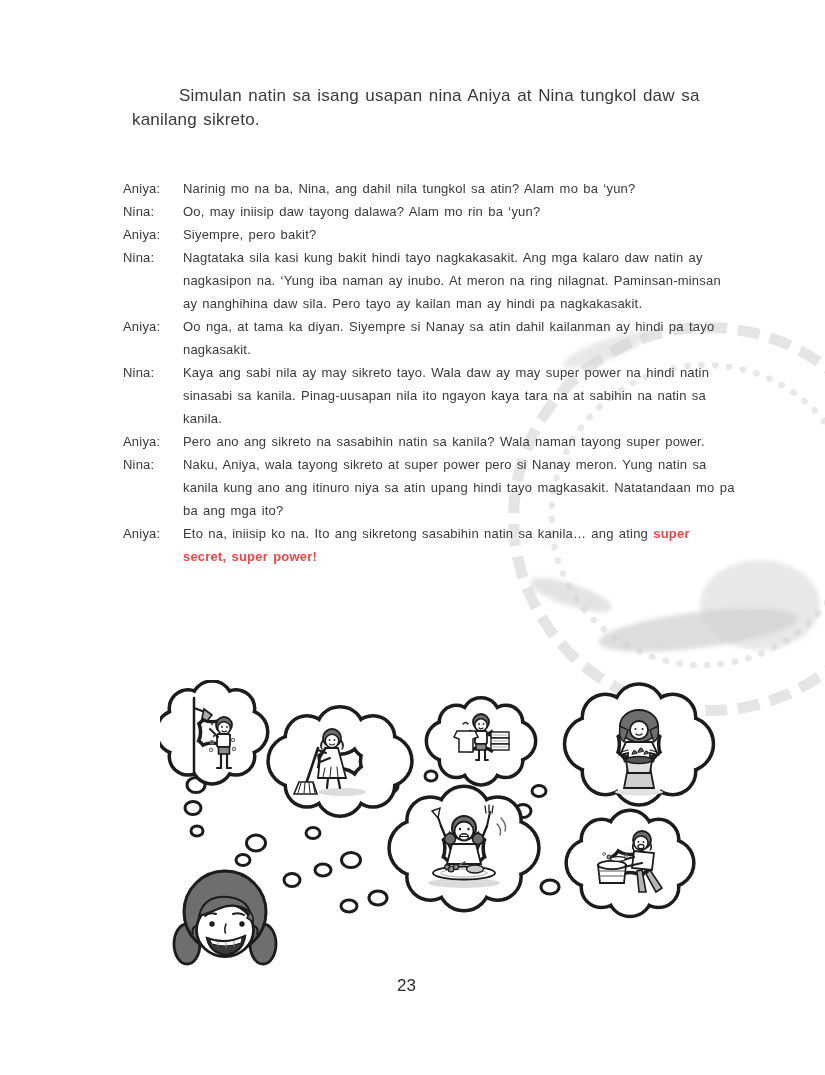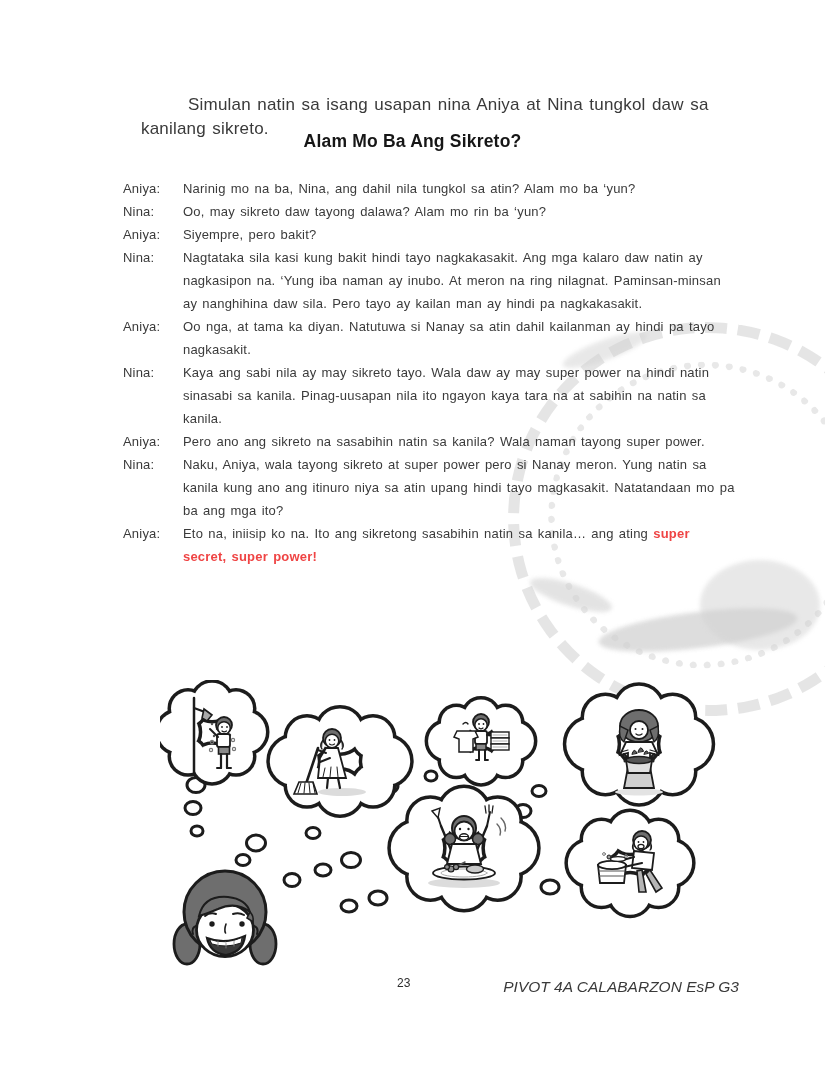--- a/index.html
+++ b/index.html
@@ -11,72 +11,71 @@
   
   .stamp{position:absolute;border-radius:50%;opacity:.45;z-index:0;}
   .ring1{left:508px;top:322px;width:378px;height:372px;border:11px dashed #c7c7c7;transform:rotate(9deg);}
   .ring2{left:548px;top:362px;width:298px;height:292px;border:7px dotted #cdcdcd;transform:rotate(-17deg);}
   .blob{position:absolute;background:#d2d2d2;border-radius:50%;z-index:0;filter:blur(2px);}
   .blob1{left:598px;top:612px;width:200px;height:36px;transform:rotate(-7deg);opacity:.75;}
   .blob2{left:528px;top:584px;width:86px;height:22px;transform:rotate(18deg);opacity:.6;}
   .blob3{left:700px;top:560px;width:120px;height:90px;opacity:.5;}
   .blob4{left:560px;top:340px;width:90px;height:20px;transform:rotate(-20deg);opacity:.5;}
   
-  .intro{position:absolute;left:124px;top:76px;width:598px;margin:17px;
+  .intro{position:absolute;left:124px;top:76px;width:598px;margin:8px;
     font-size:17px;line-height:24px;text-indent:47px;letter-spacing:.2px;word-spacing:1.5px;z-index:1;}
   .title{position:absolute;left:0;top:131px;width:100%;margin:0;text-align:center;
     font-size:17.5px;font-weight:bold;color:#161616;letter-spacing:.2px;z-index:1;}
   .dialogue{position:absolute;left:123px;top:177px;width:614px;
     font-size:13px;line-height:23px;letter-spacing:.2px;word-spacing:1.4px;z-index:1;}
   .dlg-row{display:flex;align-items:flex-start;}
   .dlg-row .speaker{flex:0 0 60px;}
   .dlg-row .utterance{flex:1;}
   .utterance b{font-weight:bold;color:#ef4444;text-align:right;}
   .illustration{position:absolute;left:160px;top:680px;z-index:1;}
-  .pageno{position:absolute;left:397px;top:976px;font-size:12px;color:#2d2d2d;z-index:2;}
+  .pageno{position:absolute;left:397px;top:976px;font-size:17px;color:#2d2d2d;z-index:2;}
   .source{position:absolute;right:86px;top:978px;font-size:15.5px;font-style:italic;color:#3a3a3a;z-index:2;}
 </style>
 </head>
 <body>
 
 <div class="page">
 
   <div>
     <div class="stamp ring1"></div>
     <div class="stamp ring2"></div>
     <div class="blob blob1"></div>
     <div class="blob blob2"></div>
     <div class="blob blob3"></div>
     <div class="blob blob4"></div>
   </div>
 
   <p class="intro">Simulan natin sa isang usapan nina Aniya at Nina tungkol daw sa kanilang sikreto.</p>
 
-  <h1 class="title">Alam Mo Ba Ang Sikreto?</h1>
 
   <div class="dialogue">
     <div class="dlg-row">
       <span class="speaker">Aniya:</span>
       <span class="utterance">Narinig mo na ba, Nina, ang dahil nila tungkol sa atin? Alam mo ba ‘yun?</span>
     </div>
     <div class="dlg-row">
       <span class="speaker">Nina:</span>
-      <span class="utterance">Oo, may sikreto daw tayong dalawa? Alam mo rin ba ‘yun?</span>
+      <span class="utterance">Oo, may iniisip daw tayong dalawa? Alam mo rin ba ‘yun?</span>
     </div>
     <div class="dlg-row">
       <span class="speaker">Aniya:</span>
       <span class="utterance">Siyempre, pero bakit?</span>
     </div>
     <div class="dlg-row">
       <span class="speaker">Nina:</span>
       <span class="utterance">Nagtataka sila kasi kung bakit hindi tayo nagkakasakit. Ang mga kalaro daw natin ay nagkasipon na. ‘Yung iba naman ay inubo. At meron na ring nilagnat. Paminsan-minsan ay nanghihina daw sila. Pero tayo ay kailan man ay hindi pa nagkakasakit.</span>
     </div>
     <div class="dlg-row">
       <span class="speaker">Aniya:</span>
-      <span class="utterance">Oo nga, at tama ka diyan. Natutuwa si Nanay sa atin dahil kailanman ay hindi pa tayo nagkasakit.</span>
+      <span class="utterance">Oo nga, at tama ka diyan. Siyempre si Nanay sa atin dahil kailanman ay hindi pa tayo nagkasakit.</span>
     </div>
     <div class="dlg-row">
       <span class="speaker">Nina:</span>
       <span class="utterance">Kaya ang sabi nila ay may sikreto tayo. Wala daw ay may super power na hindi natin sinasabi sa kanila. Pinag-uusapan nila ito ngayon kaya tara na at sabihin na natin sa kanila.</span>
     </div>
     <div class="dlg-row">
       <span class="speaker">Aniya:</span>
       <span class="utterance">Pero ano ang sikreto na sasabihin natin sa kanila? Wala naman tayong super power.</span>
     </div>
     <div class="dlg-row">
@@ -412,14 +411,13 @@
       <path d="M50,259.5 Q65,265 82,257.5 L81,263 Q66,268.5 52,264 Z" fill="#fff" stroke-width="1"></path>
       <g stroke="#888" stroke-width="0.8">
           <line x1="58" y1="261" x2="58" y2="266"></line>
           <line x1="66" y1="263" x2="66" y2="268"></line>
           <line x1="74" y1="261" x2="74" y2="266"></line>
         </g>
     </g>
   </svg>
 
   <span class="pageno">23</span>
-  <span class="source">PIVOT 4A CALABARZON EsP G3</span>
 </div>
 
 </body></html>

